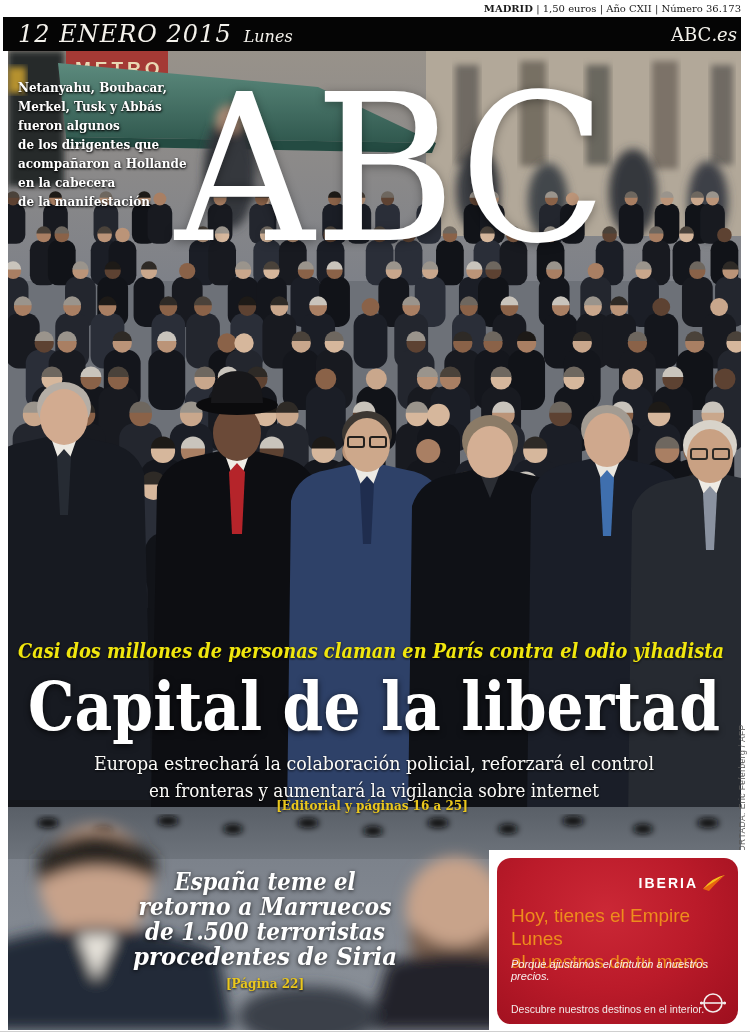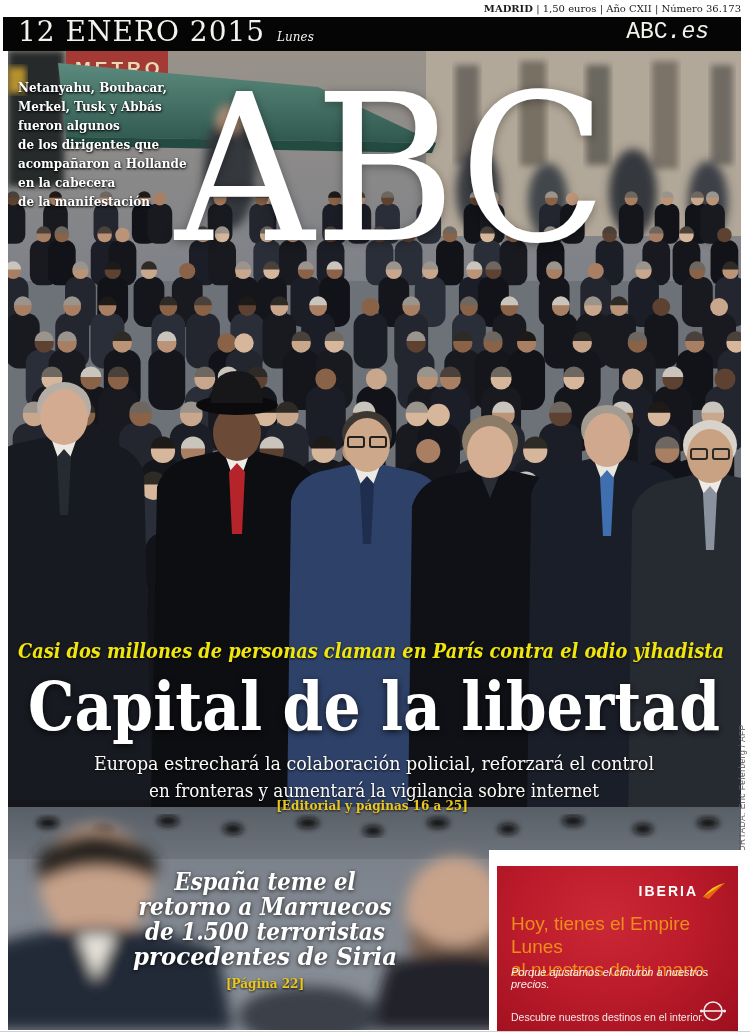--- a/index.html
+++ b/index.html
@@ -13,23 +13,23 @@
     font-size:10px;line-height:17px;color:#1c1c1c;text-align:right;
     padding-right:9px;box-sizing:border-box;white-space:nowrap;
   }
   .top-strip .city{font-weight:bold;}
   
   .header-band{
     position:absolute;left:3px;top:17px;width:738px;height:34px;background:#050505;
     color:#f4f2ec;
   }
   .date-group{position:absolute;left:15px;bottom:3px;white-space:nowrap;}
-  .date{font-size:28px;letter-spacing:1px;font-weight:400;}
-  .weekday{font-style:italic;font-size:12px;margin-left:12px;}
-  .site{position:absolute;right:32px;bottom:6px;font-size:23px;white-space:nowrap;font-family:Liberation Mono, monospace;}
+  .date{font-size:24px;letter-spacing:1px;font-weight:400;font-style:italic;}
+  .weekday{font-style:italic;font-size:16px;margin-left:12px;}
+  .site{position:absolute;right:4px;bottom:6px;font-size:18px;white-space:nowrap;}
   .site .suffix{font-style:italic;}
   
   .photo-wrap{position:absolute;left:8px;top:51px;width:733px;height:979px;background:#6d7178;}
   .photo-wrap svg{position:absolute;left:0;top:0;}
   
   .lead-in{
     position:absolute;left:10px;top:28px;width:190px;
     font-weight:bold;font-size:12px;line-height:19px;color:#fff;
     white-space:pre-line;
     text-shadow:0 1px 2px rgba(0,0,0,.9),1px 1px 3px rgba(0,0,0,.6);
@@ -53,24 +53,23 @@
   .t-ref{font-weight:bold;font-size:12px;fill:#eac71d;
          filter:drop-shadow(0 1px 1px rgba(0,0,0,.8));}
   .t-esp{font-style:italic;font-weight:bold;font-size:25px;fill:#ffffff;
          filter:drop-shadow(0 1px 2px rgba(0,0,0,.75));}
   
   .ad{
     position:absolute;left:489px;top:850px;width:257px;height:182px;
     background:#fff;box-sizing:border-box;padding:8px;
   }
   .ad-inner{
-    position:relative;width:100%;height:100%;border-radius:0;
+    position:relative;width:100%;height:100%;border-radius:14px;
     background:radial-gradient(ellipse at 45% 32%, #cb2836 0%, #bb1b2a 48%, #9d0f1e 100%);
     font-family:"Liberation Sans",sans-serif;
-    margin-top:8px;
   }
   .ad-logo{position:absolute;top:16px;right:12px;display:flex;align-items:center;gap:4px;}
   .ad-brand{color:#fff;font-weight:bold;font-size:14px;letter-spacing:2px;}
   .ad-headline{position:absolute;left:14px;top:46px;color:#ee8d1c;font-size:19px;line-height:23px;}
   .ad-headline span{display:block;}
   .ad-body1{position:absolute;left:14px;top:100px;color:#f6efee;font-size:11px;font-style:italic;}
   .ad-body2{position:absolute;left:14px;top:122px;color:#f6efee;font-size:11.5px;}
   .ad-footer{position:absolute;left:14px;bottom:9px;color:#f2eae9;font-size:10.5px;text-align:center;}
   .ad-globe{position:absolute;right:12px;bottom:9px;}
   

